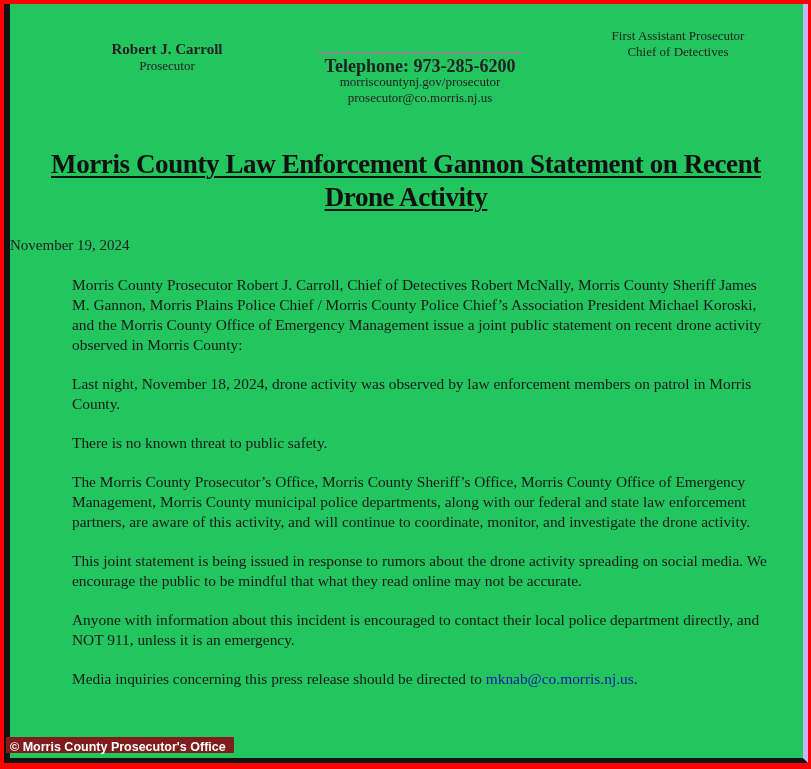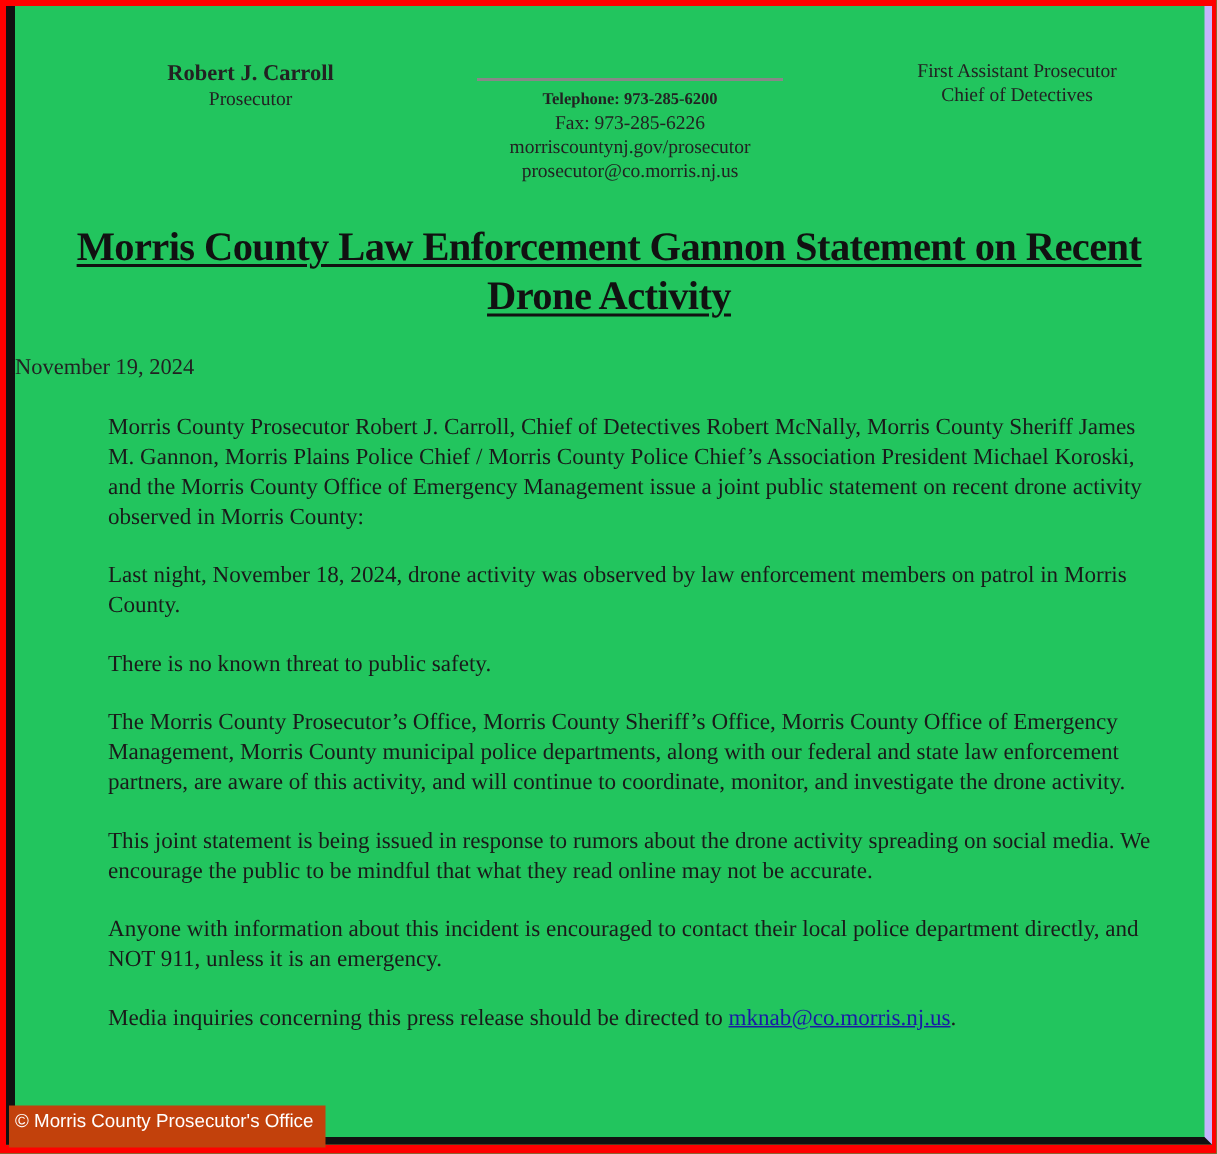--- a/index.html
+++ b/index.html
@@ -22,65 +22,64 @@
     overflow: hidden;
   }
   .page { position: absolute; left: 0; top: 0; width: 792px; height: 754px; color: #222; }
 
   .hdr-left { position: absolute; left: 82px; top: 36px; width: 150px; text-align: center; }
   .hdr-left .name { font-weight: bold; font-size: 15px; line-height: 18px; }
   .hdr-left .role { font-size: 13px; line-height: 16px; }
 
   .hdr-mid { position: absolute; left: 308px; top: 48px; width: 204px; text-align: center; }
   .hdr-mid .rule { height: 2px; background: #888; margin-bottom: 4px; }
-  .hdr-mid .tel { font-weight: bold; font-size: 11px; line-height: 16px; }
+  .hdr-mid .tel { font-weight: bold; font-size: 18px; line-height: 16px; }
   .hdr-mid .line { font-size: 13px; line-height: 16px; }
 
-  .hdr-right { position: absolute; left: 588px; top: 35px; width: 160px; text-align: center; }
+  .hdr-right { position: absolute; left: 588px; top: 24px; width: 160px; text-align: center; }
   .hdr-right .role1 { font-size: 13px; line-height: 16px; }
   .hdr-right .name { font-weight: bold; font-size: 15px; line-height: 18px; margin-top: 16px; }
   .hdr-right .role { font-size: 13px; line-height: 16px; }
 
   .title {
     position: absolute; left: 40px; top: 144px; width: 712px;
     text-align: center; font-weight: bold; font-size: 27px; line-height: 33px;
     text-decoration: underline; text-decoration-thickness: 2px; text-underline-offset: 3px;
     color: #111; letter-spacing: -0.4px;
   }
   .date { position: absolute; left: 0; top: 232px; width: 792px; text-align: left; font-size: 15px; line-height: 18px; }
 
   .body { position: absolute; left: 62px; top: 271px; width: 700px; font-size: 15.4px; line-height: 20px; color: #1a1a1a; }
   .body p { margin: 0 0 19px 0; }
   .body p.closing { margin-top: 18px; }
-  .body a { color: #1a1aa6; text-decoration: underline; }
+  .body a { color: #1a1aa6; }
 
   .credit {
     position: absolute; left: 6px; top: 737px;
-    background: #c2410c; color: #ffffff;
+    background: #7f1d1d; color: #ffffff;
     font-family: "Liberation Sans", "DejaVu Sans", sans-serif;
-    font-weight: normal; font-size: 12.5px; line-height: 18px;
-    padding: 0 8px 0 4px; height: 28px; box-sizing: border-box; padding-top: 1px;
+    font-weight: bold; font-size: 12.5px; line-height: 18px;
+    padding: 0 8px 0 4px; height: 16px; box-sizing: border-box; padding-top: 1px;
     z-index: 5;
   }
 </style>
 </head>
 <body>
 
 <div class="frame">
   <div class="page">
 
     <div class="hdr-left">
       <div class="name">Robert J. Carroll</div>
       <div class="role">Prosecutor</div>
     </div>
 
     <div class="hdr-mid">
       <div class="rule"></div>
       <div class="tel">Telephone:  973-285-6200</div>
-      <div class="line">Fax:   973-285-6226</div>
       <div class="line">morriscountynj.gov/prosecutor</div>
       <div class="line">prosecutor@co.morris.nj.us</div>
     </div>
 
     <div class="hdr-right">
       <div class="role1">First Assistant Prosecutor</div>
       <div class="role">Chief of Detectives</div>
     </div>
 
     <div class="title">Morris County Law Enforcement Gannon Statement on Recent Drone Activity</div>

